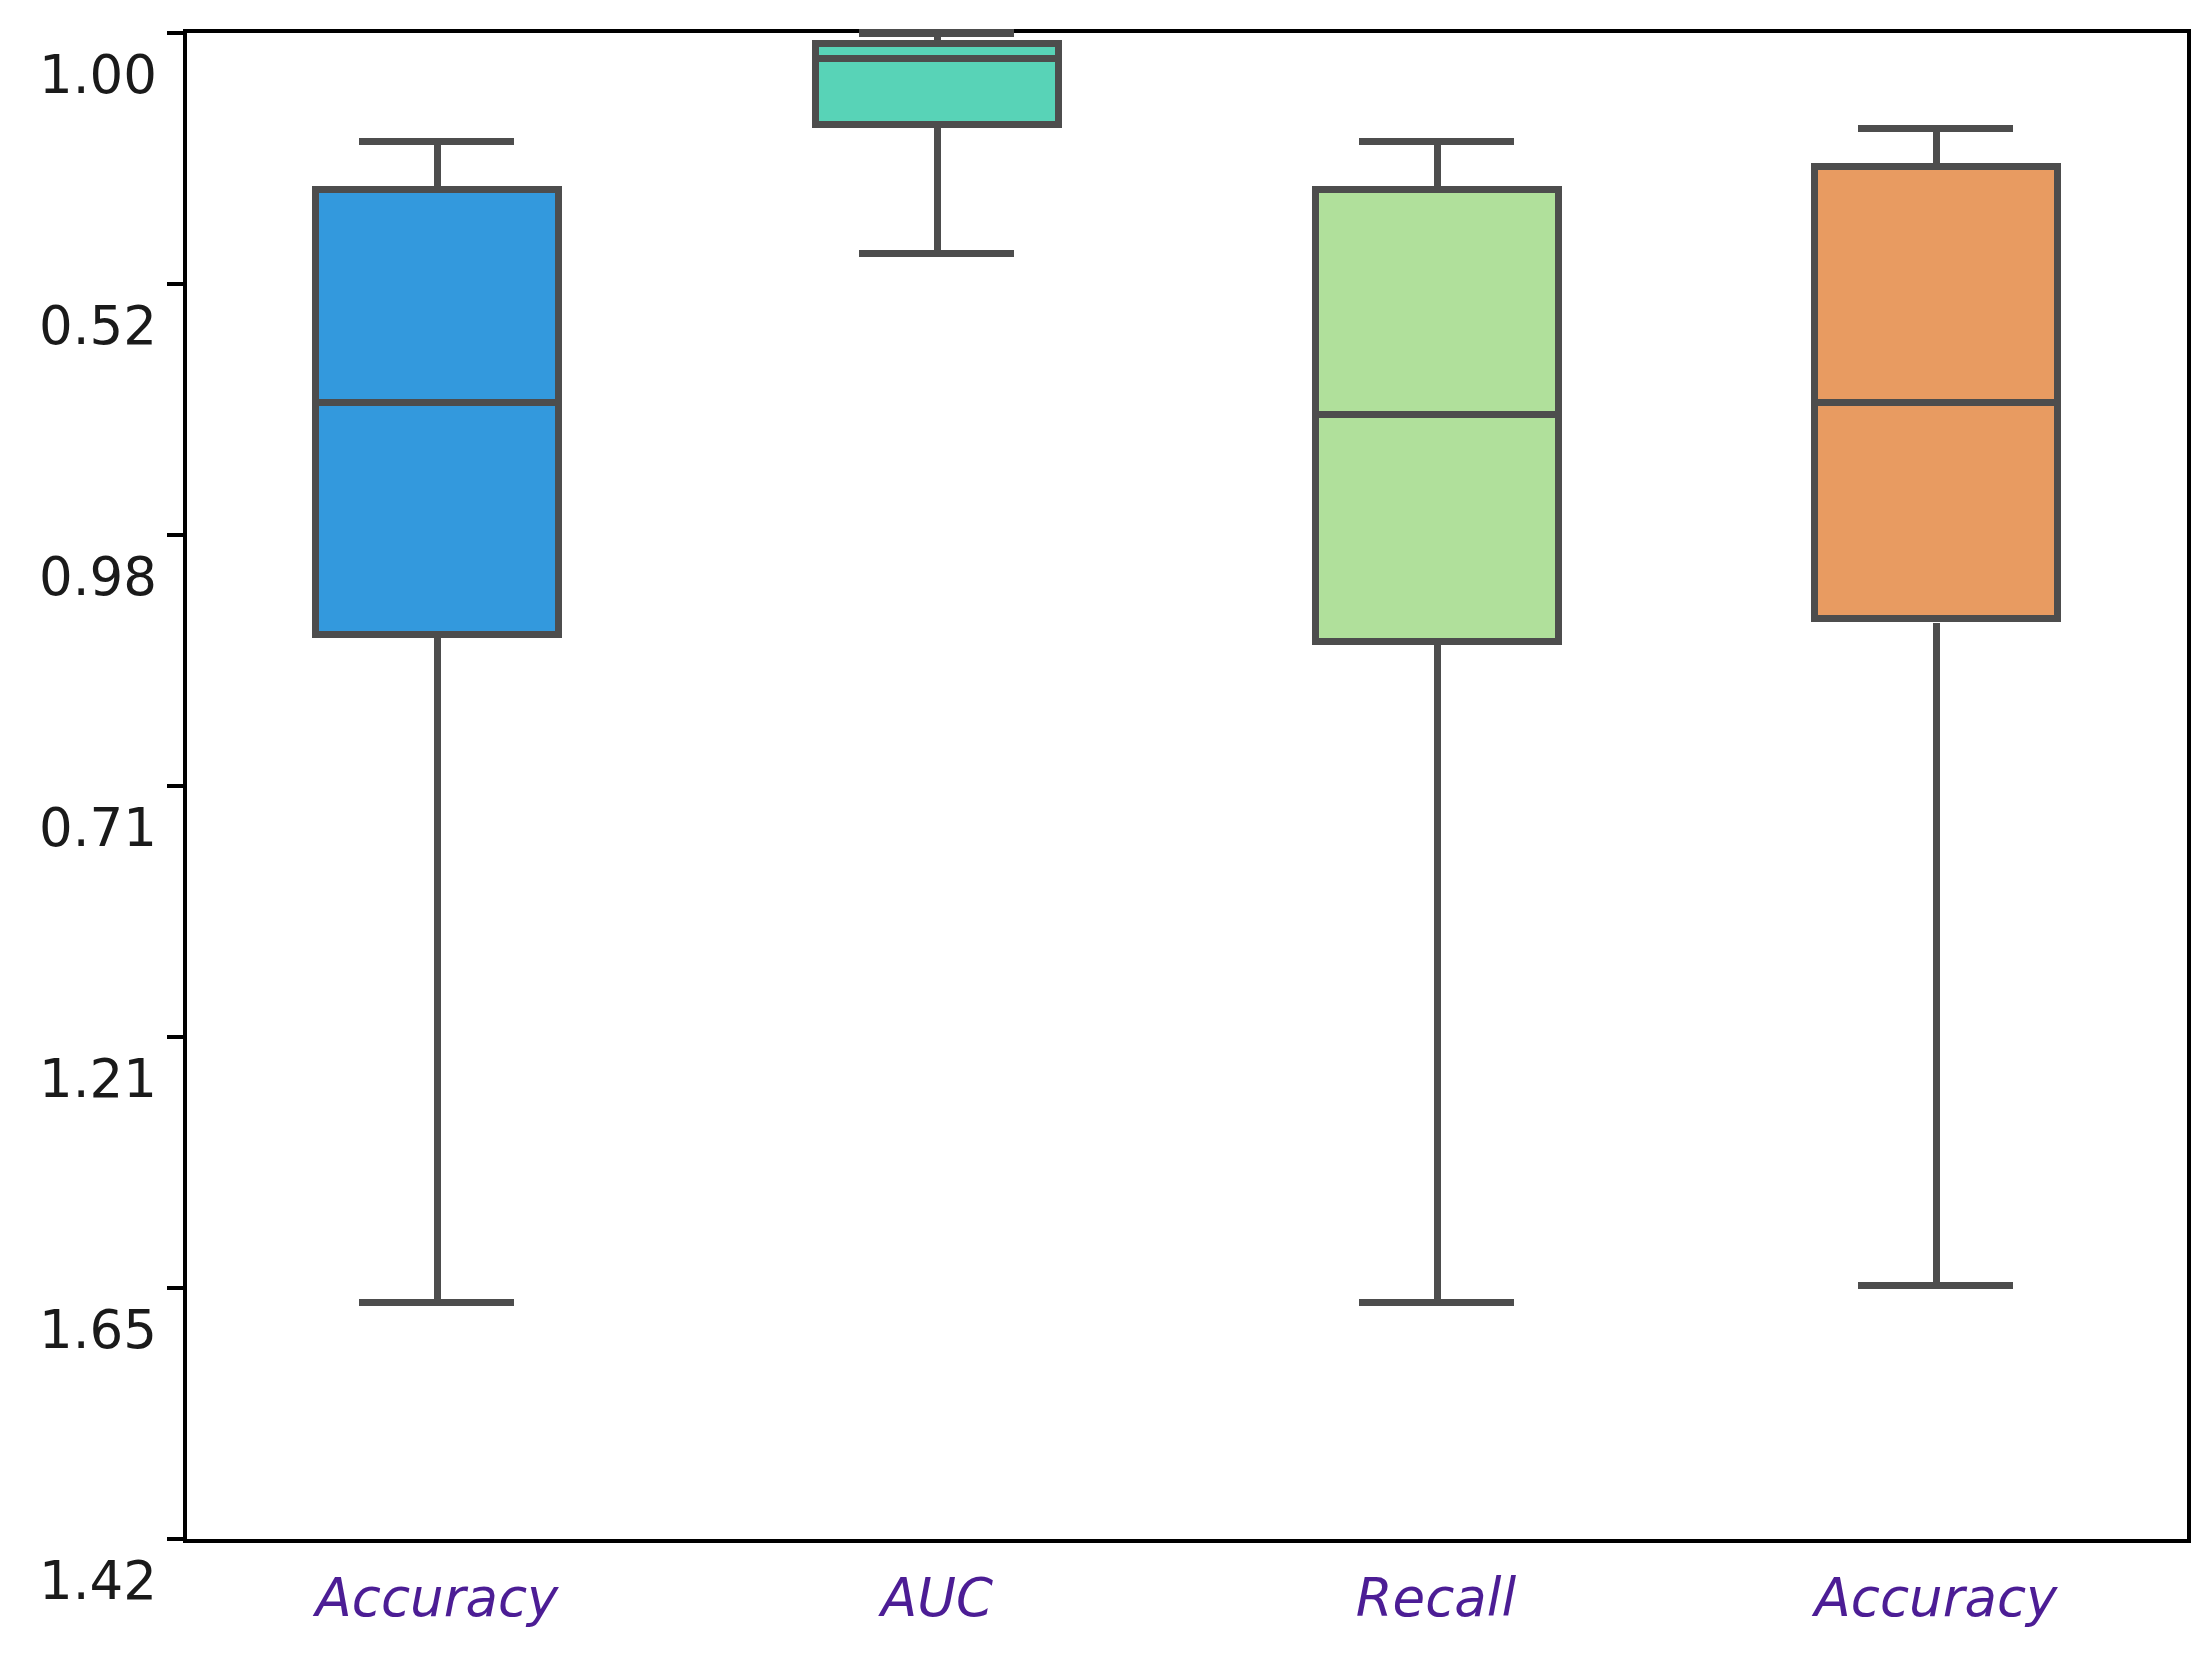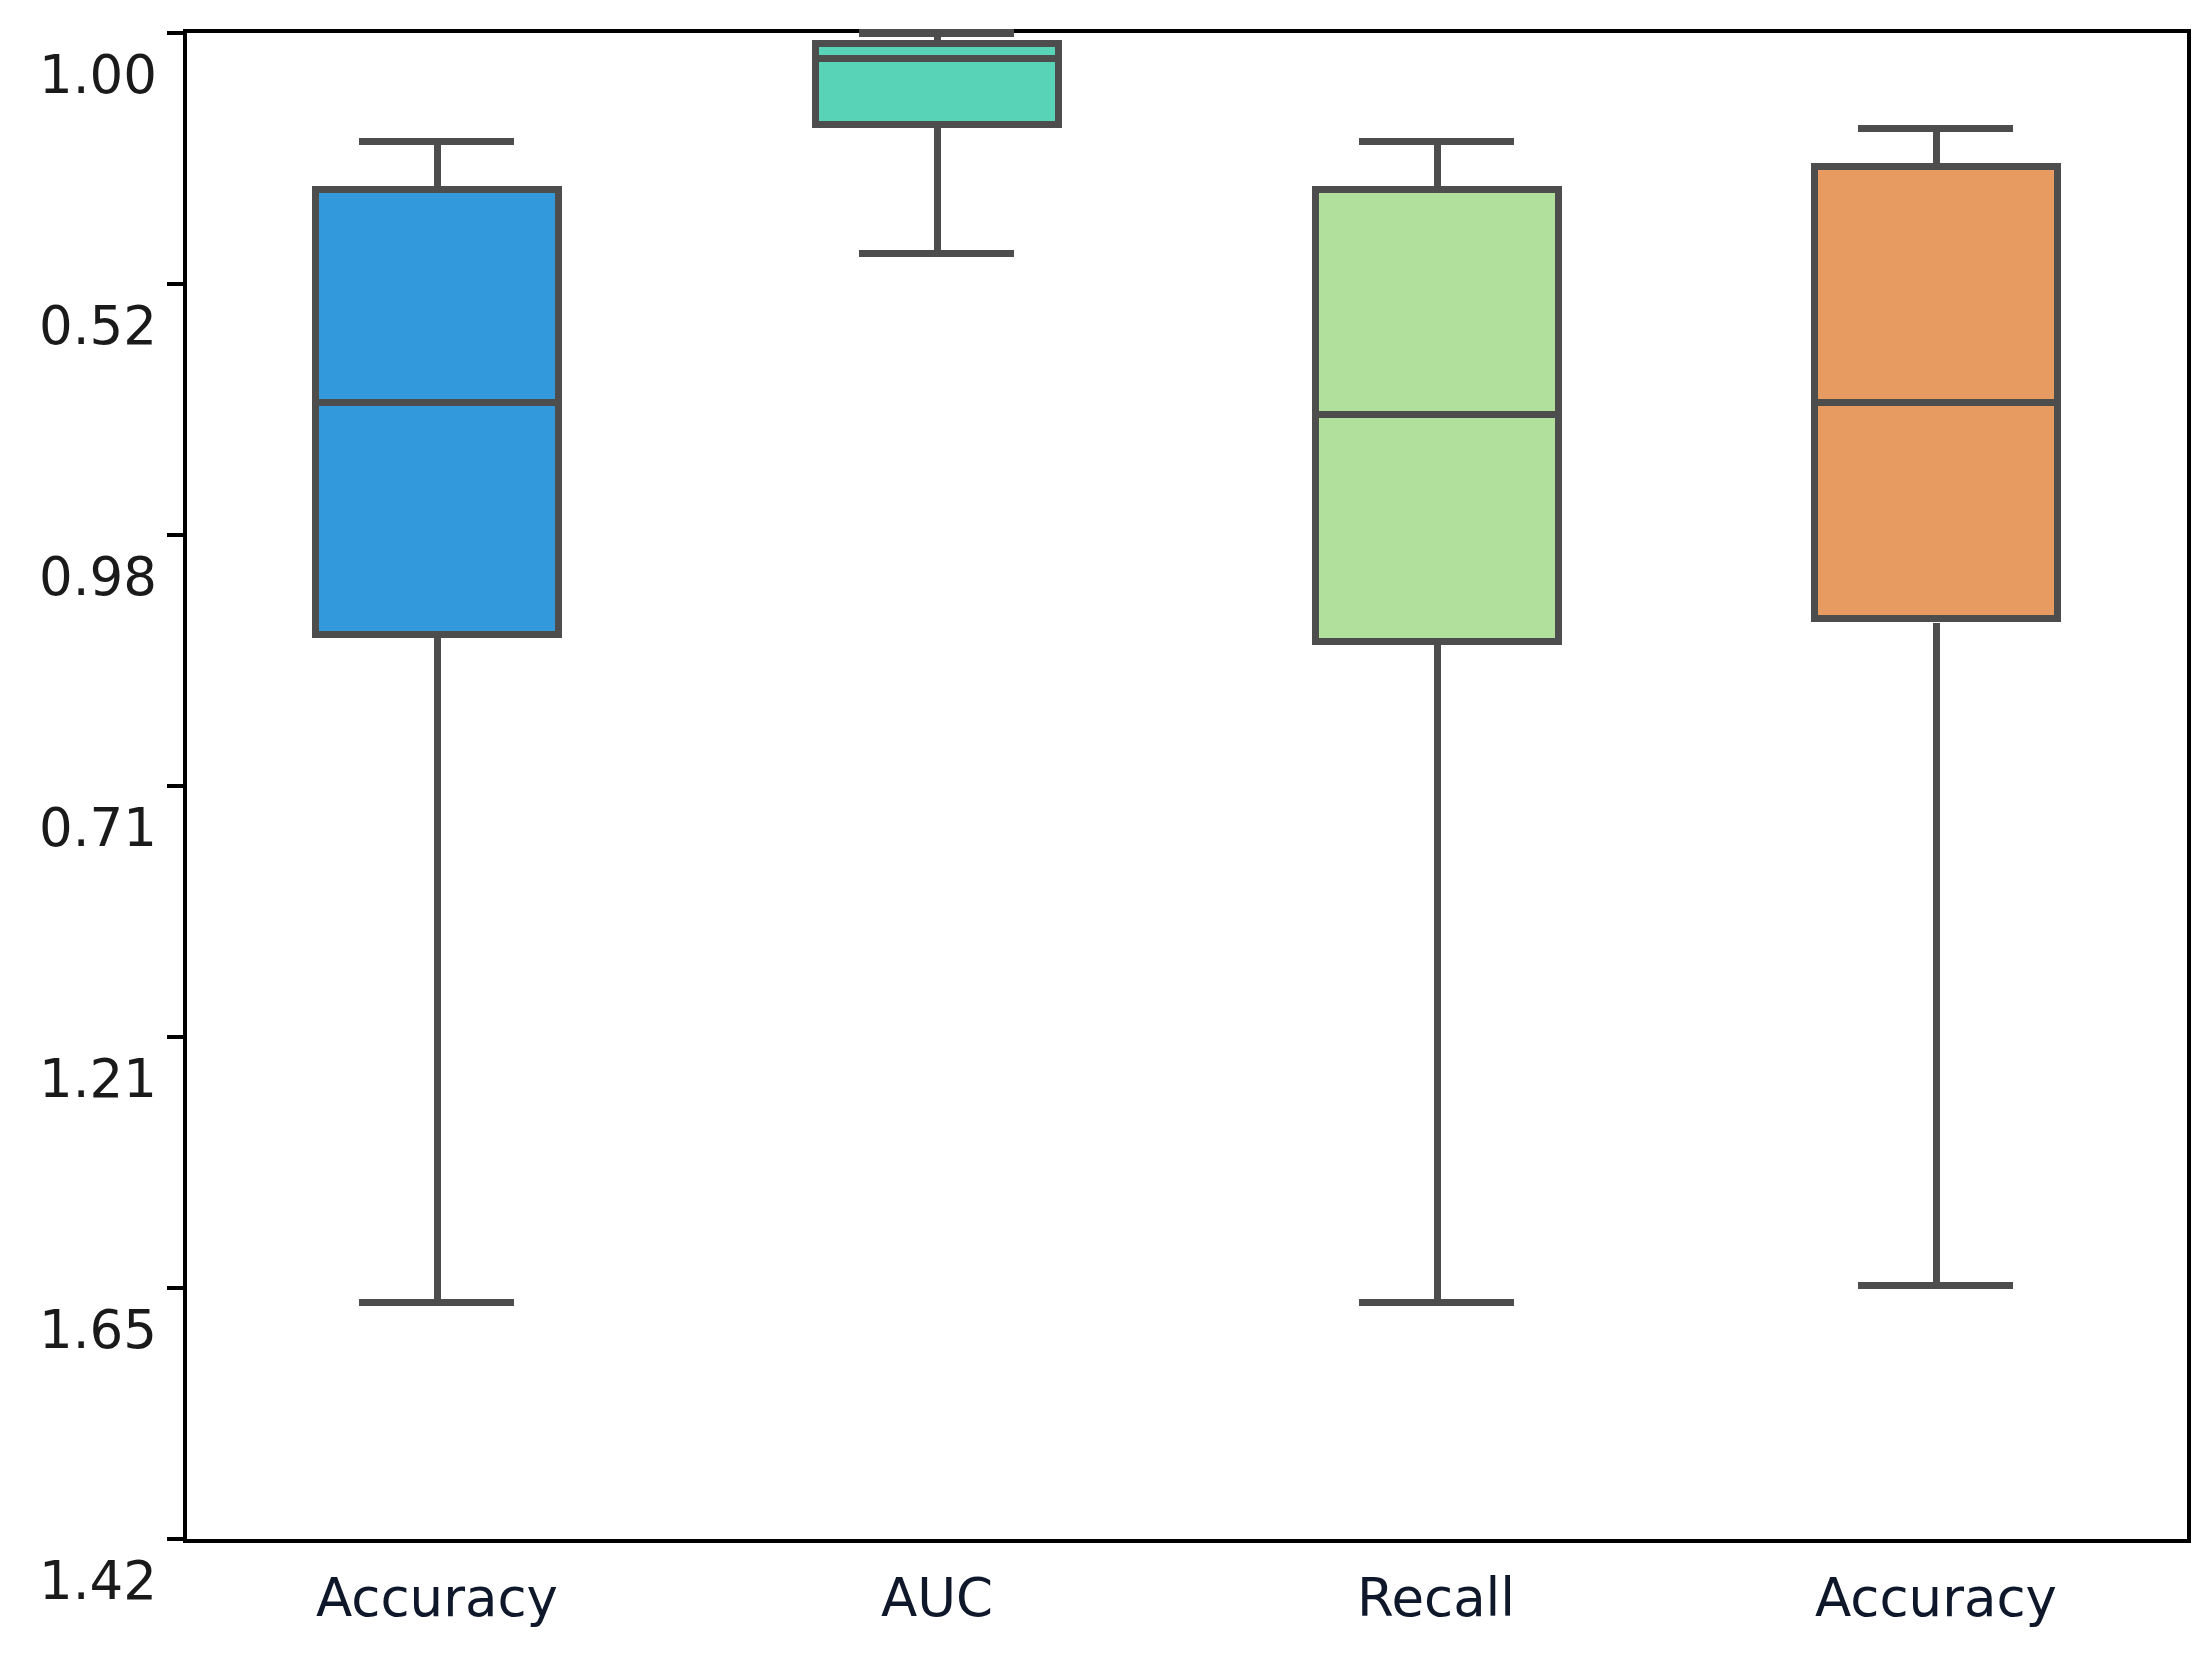--- a/index.html
+++ b/index.html
@@ -57,23 +57,24 @@
     position: absolute;
     bottom: 0;
     height: 0;
     width: 0;
   }
   .xtick-text {
     position: absolute;
     top: 32px;
     transform: translateX(-50%);
     font-size: 53px;
-    color: #0f172a;
+    color: #4c1d95;
     white-space: nowrap;
     line-height: 1;
+    font-style: italic;
   }
   
   .boxgroup {
     position: absolute;
     top: 0;
     bottom: 0;
   }
   .box-rect {
     position: absolute;
     box-sizing: border-box;

